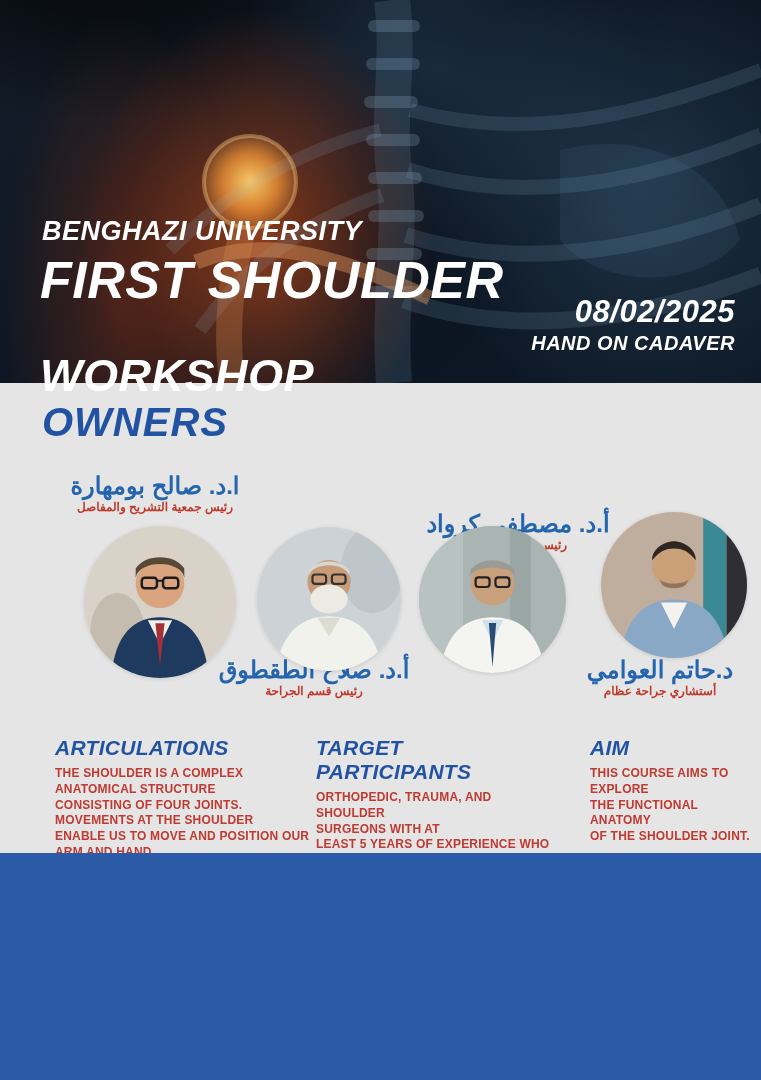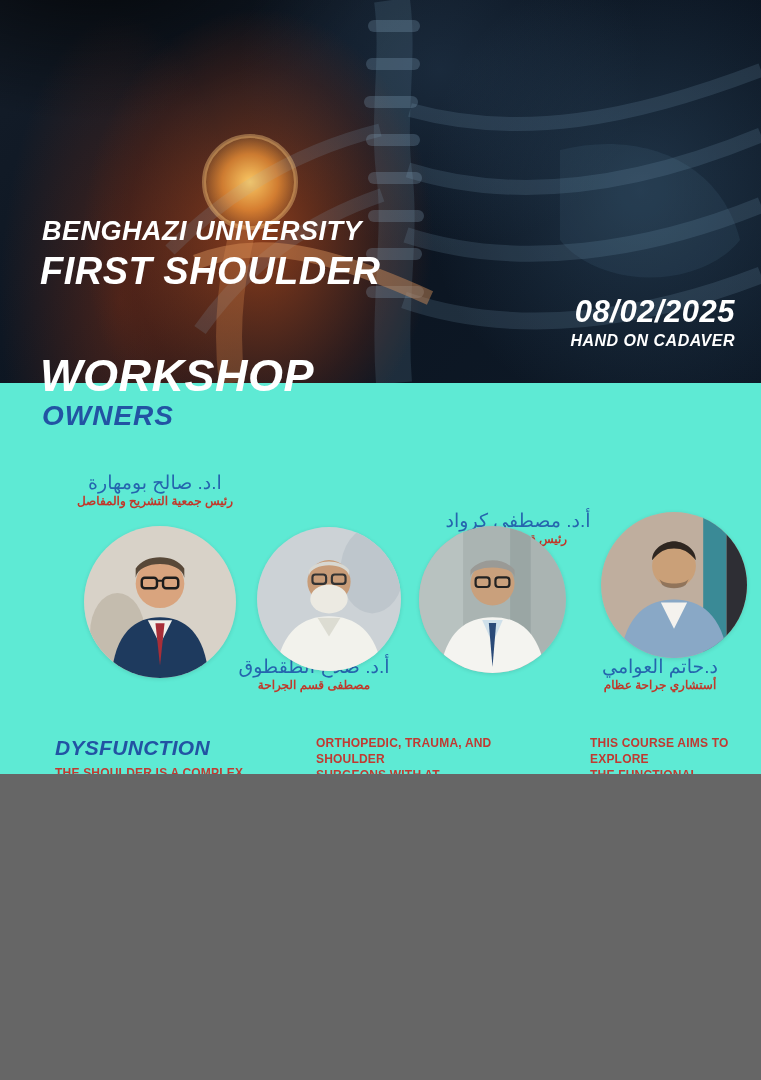--- a/index.html
+++ b/index.html
@@ -1,45 +1,45 @@
 <!DOCTYPE html>
 <html><head>
 <meta charset="utf-8">
 <style>
   * { margin:0; padding:0; box-sizing:border-box; }
   body { background:#666; font-family:"Liberation Sans", sans-serif; }
-  .poster { position:relative; width:761px; height:774px; margin:0 auto; background:#5eead4; overflow:hidden; }
+  .poster { position:relative; width:761px; height:1080px; margin:0 auto; background:#e5e5e5; overflow:hidden; }
 
   
   .hero {
     position:absolute; left:0; top:0; width:761px; height:383px;
     background:
       radial-gradient(circle 62px at 250px 182px, rgba(255,214,110,.95), rgba(255,150,50,.6) 45%, rgba(200,80,20,0) 72%),
       radial-gradient(ellipse 225px 290px at 258px 235px, rgba(188,76,26,.72), rgba(120,42,16,.28) 58%, rgba(0,0,0,0) 78%),
       radial-gradient(ellipse 160px 380px at 120px 300px, rgba(140,50,20,.45), rgba(0,0,0,0) 75%),
       radial-gradient(ellipse 300px 320px at 640px 190px, rgba(62,98,128,.38), rgba(0,0,0,0) 72%),
       radial-gradient(ellipse 280px 250px at 440px 70px, rgba(46,72,98,.42), rgba(0,0,0,0) 72%),
       radial-gradient(ellipse 420px 260px at 95px -60px, rgba(0,0,0,.85), rgba(0,0,0,0) 70%),
       linear-gradient(135deg, #141d29 0%, #0b1420 45%, #0e1a28 100%);
   }
   .hero svg.anatomy { position:absolute; left:0; top:0; }
   .hero-text { position:absolute; color:#fff; font-style:italic; font-weight:900; letter-spacing:.5px; white-space:nowrap; }
   .hero-university { left:42px; top:216px; font-size:27px; }
-  .hero-title1 { left:40px; top:250px; font-size:38px; }
+  .hero-title1 { left:40px; top:250px; font-size:52px; }
   .hero-title2 { left:40px; top:302px; font-size:45px;margin-top:48px; }
   .hero-date { right:26px; top:294px; font-size:31px; text-align:right; }
-  .hero-cadaver { right:26px; top:332px; font-size:16px; text-align:right;margin-left:40px; }
+  .hero-cadaver { right:26px; top:332px; font-size:20px; text-align:right;margin-left:40px; }
 
   
   .owners-heading {
     position:absolute; left:42px; top:400px;
-    font-style:italic; font-weight:900; font-size:28px; letter-spacing:1px; color:#2253a3;
+    font-style:italic; font-weight:900; font-size:40px; letter-spacing:1px; color:#2253a3;
   }
   .person-name { position:absolute; text-align:center; direction:rtl; }
-  .person-name .nm { color:#2565ae; font-weight:normal; font-size:19px; line-height:1.15;text-align:center; }
+  .person-name .nm { color:#2565ae; font-weight:bold; font-size:24px; line-height:1.15;text-align:center; }
   .person-name .rl { color:#c0392b; font-weight:bold; font-size:12px; line-height:1.3; }
   .photo { position:absolute; border-radius:50%; overflow:hidden; box-shadow:0 1px 4px rgba(0,0,0,.12); }
   .photo svg { display:block; width:100%; height:100%; }
   .name-1 { left:38px;  top:472px; width:234px; }
   .name-2 { left:398px; top:482px; width:240px;margin-top:28px; }
   .name-3 { left:203px; top:656px; width:222px; }
   .name-4 { left:558px; top:656px; width:204px; }
   .photo-1 { left:84px;  top:526px; width:152px; height:152px; }
   .photo-2 { left:419px; top:526px; width:147px; height:147px; }
   .photo-3 { left:257px; top:527px; width:144px; height:144px; }
@@ -104,21 +104,21 @@
   <div class="person-name name-1">
     <div class="nm">ا.د. صالح بومهارة</div>
     <div class="rl">رئيس جمعية التشريح والمفاصل</div>
   </div>
   <div class="person-name name-2">
     <div class="nm">أ.د. مصطفى كرواد</div>
     <div class="rl">رئيس قسم التشريح</div>
   </div>
   <div class="person-name name-3">
     <div class="nm">أ.د. صلاح الطقطوق</div>
-    <div class="rl">مصطفى قسم الجراحة</div>
+    <div class="rl">رئيس قسم الجراحة</div>
   </div>
   <div class="person-name name-4">
     <div class="nm">د.حاتم العوامي</div>
     <div class="rl">أستشاري جراحة عظام</div>
   </div>
 
   <div class="photo photo-1">
     <svg viewBox="0 0 100 100">
       <rect width="100" height="100" fill="#d8d2c8"></rect>
       <ellipse cx="22" cy="70" rx="18" ry="26" fill="#c4bcae"></ellipse>
@@ -166,42 +166,44 @@
       <rect x="86" y="0" width="14" height="100" fill="#2e2e34"></rect>
       <path d="M13 100 C 17 70, 32 60, 50 60 C 68 60, 83 70, 87 100 Z" fill="#89a8c6"></path>
       <path d="M41 62 L50 80 L59 62 Z" fill="#f4f2ee"></path>
       <circle cx="50" cy="37" r="15" fill="#caa078"></circle>
       <path d="M35 33 C 35 24, 45 20, 50 20 C 55 20, 65 24, 65 33 C 60 27, 56 25, 50 25 C 44 25, 40 27, 35 33 Z" fill="#2e2620"></path>
       <path d="M40 46 C 44 50, 56 50, 60 46 L58 50 C 54 53, 46 53, 42 50 Z" fill="#6a5646" opacity="0.6"></path>
     </svg>
   </div>
 
   <div class="col col-intro">
-    <h3>DYSFUNCTION</h3>
+    <h3>ARTICULATIONS</h3>
     <div class="body">THE SHOULDER IS A COMPLEX ANATOMICAL STRUCTURE
 CONSISTING OF FOUR JOINTS. MOVEMENTS AT THE SHOULDER
 ENABLE US TO MOVE AND POSITION OUR ARM AND HAND
 IN SPACE. THE MUSCLES OF THE SHOULDER PROVIDE A STABLE
 BASE FOR THESE UPPER EXTREMITY MOVEMENTS.
 THE DYNAMIC RELATIONSHIP BETWEEN THE SHOULDER MUSCLES,
 LIGAMENTS AND BONY ARTICULATIONS ALLOWS
 FOR SIGNIFICANT MOVEMENT,
 BUT THIS IS AT THE EXPENSE OF STABILITY.
 THE SHOULDER IS, THEREFORE,
 SUSCEPTIBLE TO DYSFUNCTION AND INSTABILITY.</div>
   </div>
   <div class="col col-target">
+    <h3>TARGET PARTICIPANTS</h3>
     <div class="body">ORTHOPEDIC, TRAUMA, AND SHOULDER
 SURGEONS WITH AT
 LEAST 5 YEARS OF EXPERIENCE WHO
 WANT TO UPDATE THEIR
 EXPERTISE AND WANT TO MANAGE
 THE SHOULDER PROBLEMS.</div>
   </div>
   <div class="col col-aim">
+    <h3>AIM</h3>
     <div class="body">THIS COURSE AIMS TO EXPLORE
 THE FUNCTIONAL ANATOMY
 OF THE SHOULDER JOINT.</div>
   </div>
 
   <div class="footer">
 
     
 
     

